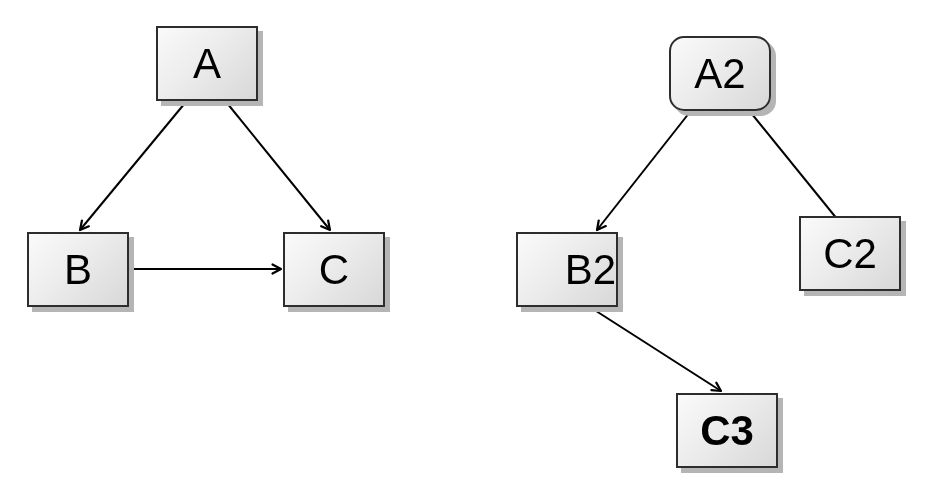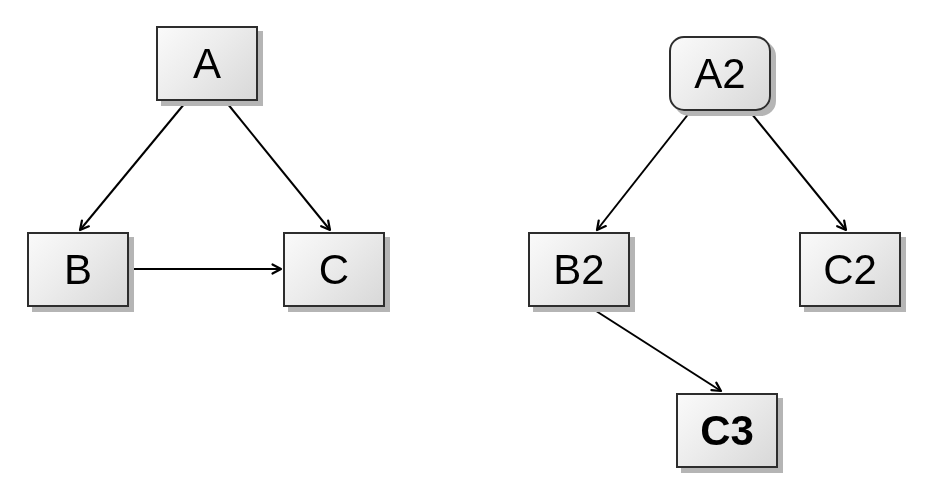--- a/index.html
+++ b/index.html
@@ -36,22 +36,22 @@
   .node-label {
     font-size: 42px;
     line-height: 1;
     color: #000000;
     letter-spacing: 0;
   }
   #node-a  { left: 156px; top: 26px;  }
   #node-b  { left: 27px;  top: 232px; }
   #node-c  { left: 283px; top: 232px; }
   #node-a2 { left: 669px; top: 36px; border-radius: 15px;  }
-  #node-b2 { left: 528px; top: 232px; }
-  #node-c2 { left: 799px; top: 232px; }
+  #node-b2 { left: 516px; top: 232px; justify-content: flex-end; }
+  #node-c2 { left: 799px; top: 216px; }
   #node-c3 { left: 676px; top: 393px; font-weight: bold; }
 </style>
 </head>
 <body>
 
 <div class="canvas">
 
   <svg class="edges" width="940" height="504" viewBox="0 0 940 504">
     <defs>
       <marker id="arrow" markerUnits="userSpaceOnUse" markerWidth="14" markerHeight="14" refX="10" refY="6" orient="auto">

